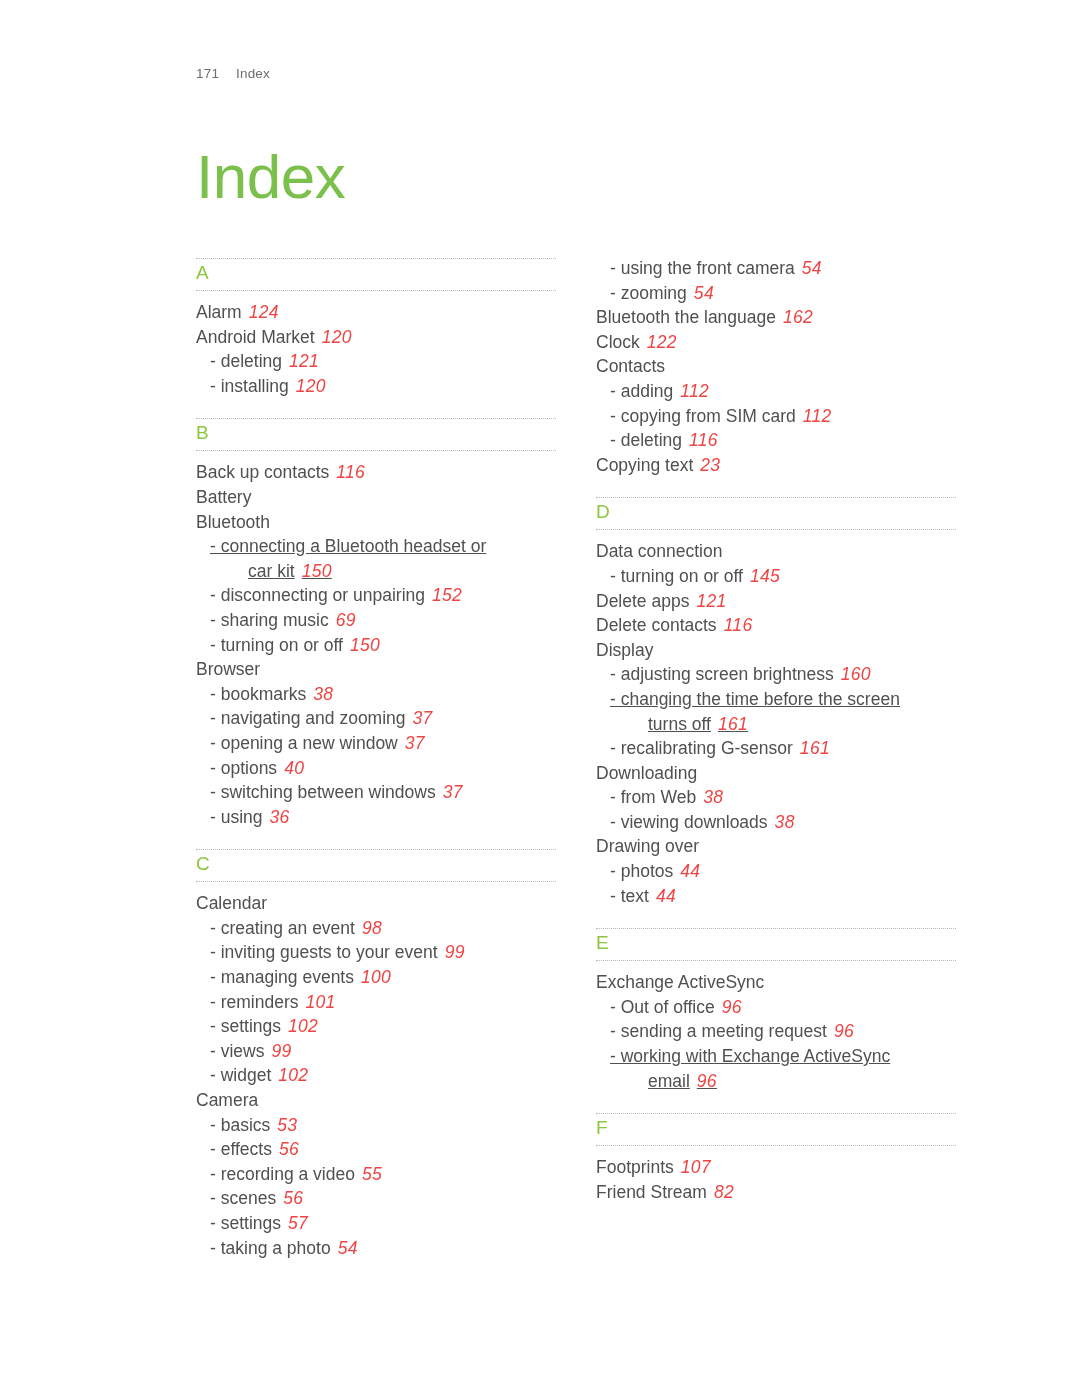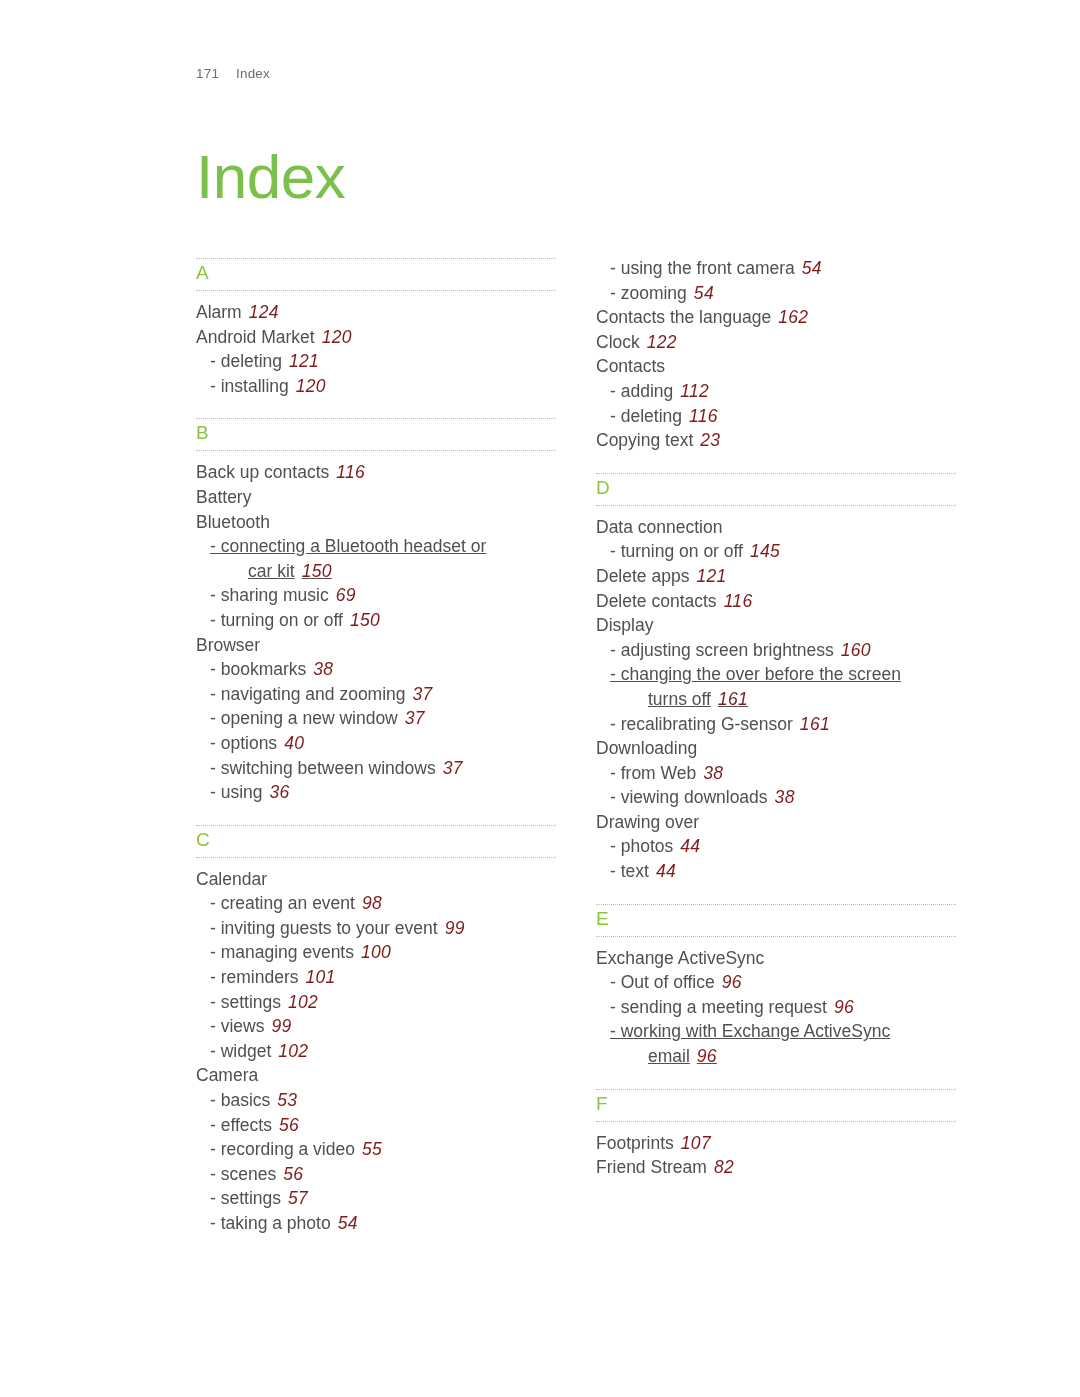--- a/index.html
+++ b/index.html
@@ -118,21 +118,21 @@
     padding-left: 14px;
     text-indent: 0;
     text-decoration: underline;
   }
   .entry.wrapped .cont {
     display: block;
     padding-left: 38px;
   }
   .entry .pg {
     font-style: italic;
-    color: #7f1d1d;
+    color: #ef4444;
     margin-left: 7px;
     letter-spacing: 0.3px;
   }
 
   .gap-after-section { height: 18px; }
 </style>
 </head>
 <body>
 
 <div class="page">
@@ -163,20 +163,21 @@
           <div class="section-head">
             <div class="rule rule-top"></div>
             <div class="section-letter">B</div>
             <div class="rule rule-bottom"></div>
           </div>
           <ul class="entries">
             <li class="entry"><span>Back up contacts</span><span class="pg">116</span></li>
             <li class="entry"><span>Battery</span></li>
             <li class="entry"><span>Bluetooth</span></li>
             <li class="entry sub wrapped"><span>- connecting a Bluetooth headset or</span><span class="cont">car kit<span class="pg">150</span></span></li>
+            <li class="entry sub"><span>- disconnecting or unpairing</span><span class="pg">152</span></li>
             <li class="entry sub"><span>- sharing music</span><span class="pg">69</span></li>
             <li class="entry sub"><span>- turning on or off</span><span class="pg">150</span></li>
             <li class="entry"><span>Browser</span></li>
             <li class="entry sub"><span>- bookmarks</span><span class="pg">38</span></li>
             <li class="entry sub"><span>- navigating and zooming</span><span class="pg">37</span></li>
             <li class="entry sub"><span>- opening a new window</span><span class="pg">37</span></li>
             <li class="entry sub"><span>- options</span><span class="pg">40</span></li>
             <li class="entry sub"><span>- switching between windows</span><span class="pg">37</span></li>
             <li class="entry sub"><span>- using</span><span class="pg">36</span></li>
           </ul>
@@ -206,43 +207,44 @@
             <li class="entry sub"><span>- taking a photo</span><span class="pg">54</span></li>
           </ul>
           <div class="gap-after-section"></div>
         </div>
       </div>
     <div class="col col-right">
         <div class="section">
           <ul class="entries">
             <li class="entry sub"><span>- using the front camera</span><span class="pg">54</span></li>
             <li class="entry sub"><span>- zooming</span><span class="pg">54</span></li>
-            <li class="entry"><span>Contacts the language</span><span class="pg">162</span></li>
+            <li class="entry"><span>Bluetooth the language</span><span class="pg">162</span></li>
             <li class="entry"><span>Clock</span><span class="pg">122</span></li>
             <li class="entry"><span>Contacts</span></li>
             <li class="entry sub"><span>- adding</span><span class="pg">112</span></li>
+            <li class="entry sub"><span>- copying from SIM card</span><span class="pg">112</span></li>
             <li class="entry sub"><span>- deleting</span><span class="pg">116</span></li>
             <li class="entry"><span>Copying text</span><span class="pg">23</span></li>
           </ul>
           <div class="gap-after-section"></div>
         </div>
         <div class="section">
           <div class="section-head">
             <div class="rule rule-top"></div>
             <div class="section-letter">D</div>
             <div class="rule rule-bottom"></div>
           </div>
           <ul class="entries">
             <li class="entry"><span>Data connection</span></li>
             <li class="entry sub"><span>- turning on or off</span><span class="pg">145</span></li>
             <li class="entry"><span>Delete apps</span><span class="pg">121</span></li>
             <li class="entry"><span>Delete contacts</span><span class="pg">116</span></li>
             <li class="entry"><span>Display</span></li>
             <li class="entry sub"><span>- adjusting screen brightness</span><span class="pg">160</span></li>
-            <li class="entry sub wrapped"><span>- changing the over before the screen</span><span class="cont">turns off<span class="pg">161</span></span></li>
+            <li class="entry sub wrapped"><span>- changing the time before the screen</span><span class="cont">turns off<span class="pg">161</span></span></li>
             <li class="entry sub"><span>- recalibrating G-sensor</span><span class="pg">161</span></li>
             <li class="entry"><span>Downloading</span></li>
             <li class="entry sub"><span>- from Web</span><span class="pg">38</span></li>
             <li class="entry sub"><span>- viewing downloads</span><span class="pg">38</span></li>
             <li class="entry"><span>Drawing over</span></li>
             <li class="entry sub"><span>- photos</span><span class="pg">44</span></li>
             <li class="entry sub"><span>- text</span><span class="pg">44</span></li>
           </ul>
           <div class="gap-after-section"></div>
         </div>

